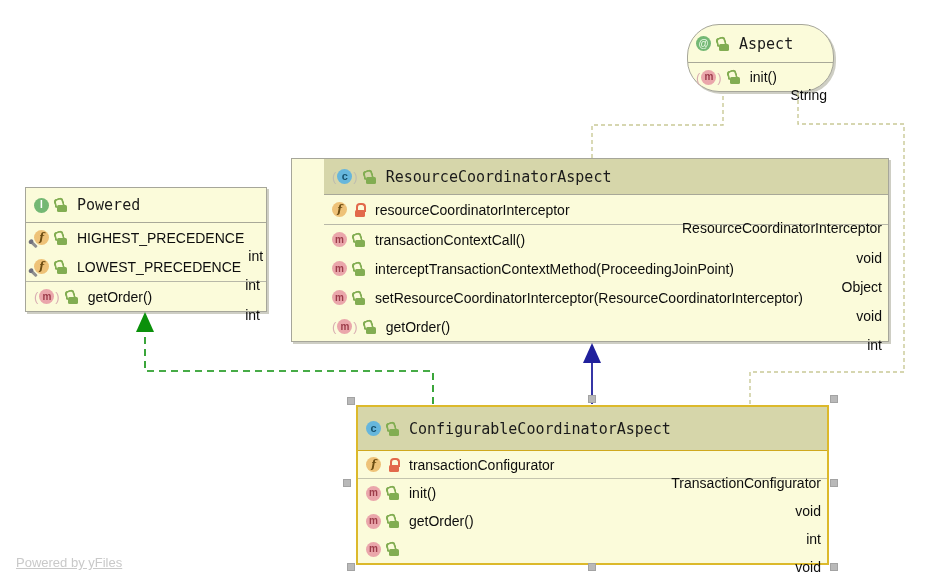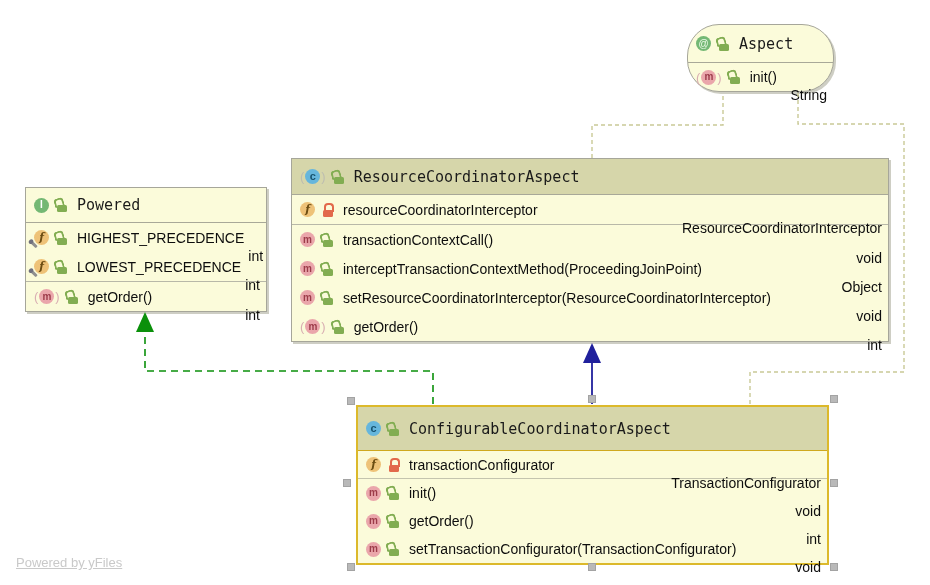--- a/index.html
+++ b/index.html
@@ -60,21 +60,21 @@
   .lk-priv .bd{background:#e2694b;}
 
   
   #node-aspect {left:687px;top:24px;width:147px;border-radius:32px;}
   #node-aspect .hdr{height:38px;}
   #node-aspect .row{height:28px;}
 
   #node-ordered{left:25px;top:187px;width:242px;}
   #node-ordered .hdr{height:35px;}
 
-  #node-rca{left:291px;top:158px;width:598px;}
+  #node-rca{left:291px;top:158px;width:598px;padding-left:32px;}
   #node-rca .hdr{height:36px;}
 
   #node-cca{left:356px;top:405px;width:473px;border:2px solid #dcb92b;box-shadow:none;}
   #node-cca .hdr{height:44px;border-bottom:1px solid #cfa81e;}
   #node-cca .sec.fields{border-bottom:1px solid #c4c4ae;}
   #node-cca .row{height:28px;}
   #node-cca .row.frow{height:27px;}
 
   
   #edges{position:absolute;left:0;top:0;width:930px;height:585px;pointer-events:none;}
@@ -267,21 +267,20 @@
           </span>
         <span class="mname">getOrder()</span>
         <span class="mtype">int</span>
       </div>
       <div class="row">
         <span class="ci ci-m"></span>
         <span class="lk lk-pub">
             <i class="sh"></i>
             <i class="bd"></i>
           </span>
-        <span class="mname">setTransactionConfigurator(TransactionConfigurator)</span>
         <span class="mtype">void</span>
       </div>
     </div>
   </div>
 
   <svg id="edges" viewBox="0 0 930 585" xmlns="http://www.w3.org/2000/svg">
 
     <path d="M592,158 L592,125 L723,125 L723,93" fill="none" stroke-width="1.4" stroke-dasharray="4,3" stroke="#c9c996"></path>
 
     <path d="M750,404 L750,372 L904,372 L904,124 L798,124 L798,93" fill="none" stroke-width="1.4" stroke-dasharray="4,3" stroke="#c9c996"></path>

